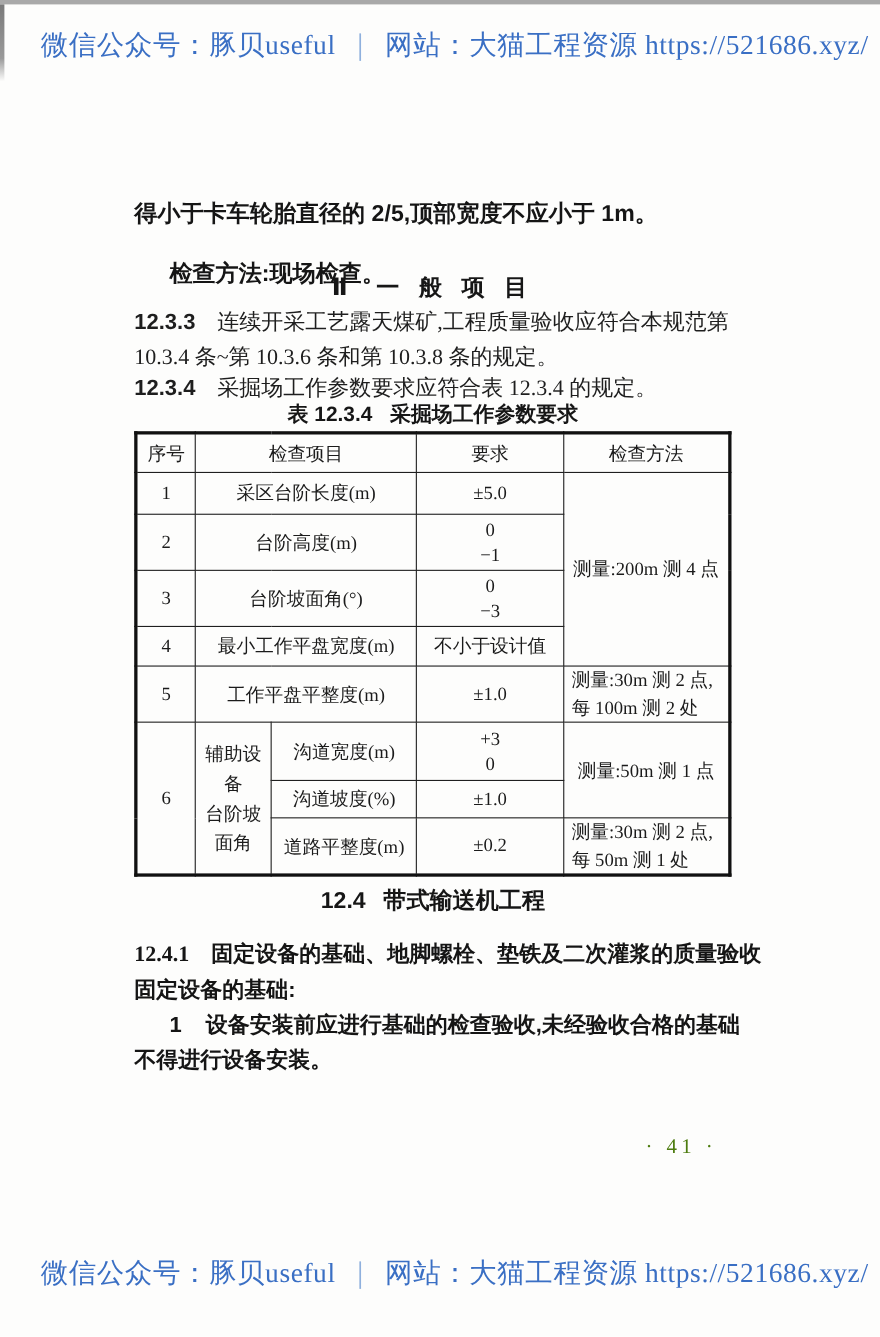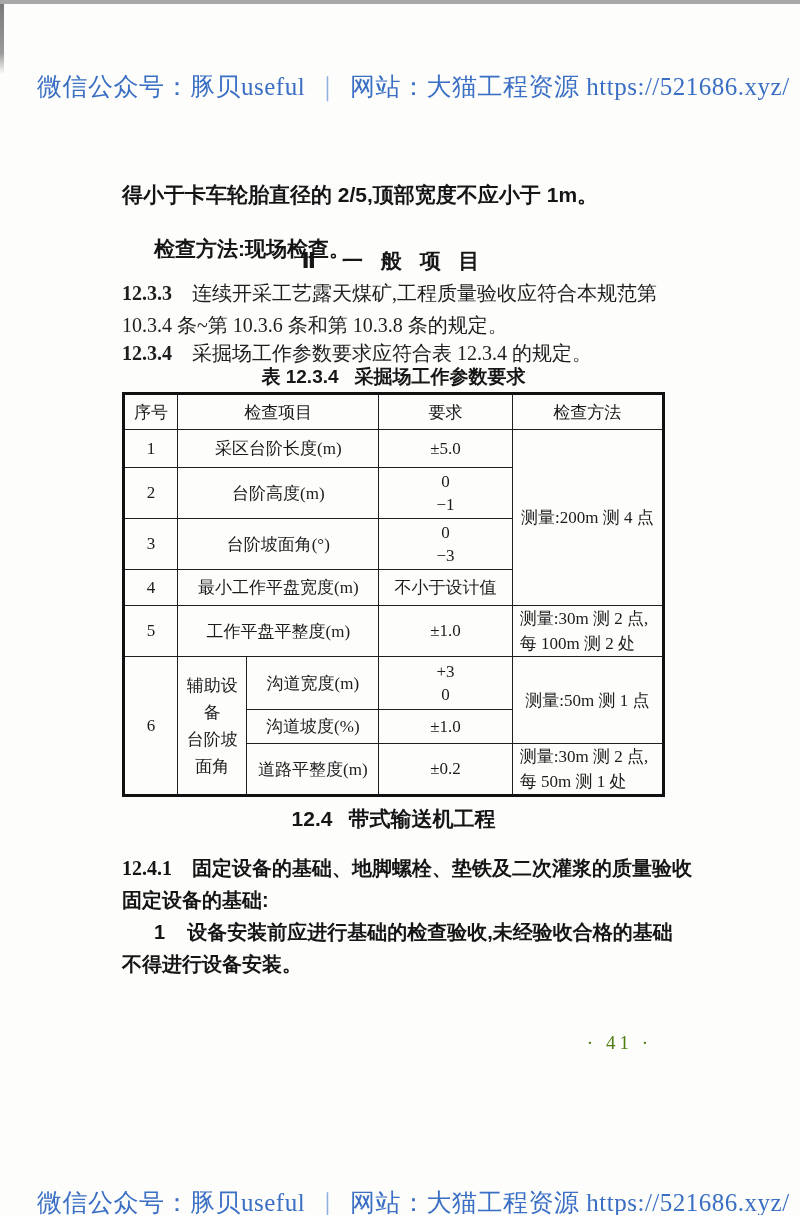--- a/index.html
+++ b/index.html
@@ -14,32 +14,31 @@
   
   .scan-top-strip{position:absolute;left:0;top:0;width:800px;height:4px;background:#a9a9a9;}
   .scan-left-strip{position:absolute;left:0;top:4px;width:4px;height:70px;
     background:linear-gradient(#7a7a7a,#9a9a9a 70%,rgba(170,170,170,0));}
   
   .banner{
     position:absolute;left:37px;width:760px;
     font-family:"Liberation Serif","DejaVu Serif",serif;
     font-size:25px;letter-spacing:0.5px;white-space:nowrap;
     color:#3a6fc4;
-    margin-top:46px;
   }
   .banner .sep{color:#8fb0dd;padding:0 10px;}
   .banner-top{top:24px;}
   .banner-bottom{top:1140px;}
   
   .line{position:absolute;left:122px;width:543px;white-space:nowrap;font-size:20px;line-height:26px;}
   .hei{font-family:"Liberation Sans","DejaVu Sans",sans-serif;font-weight:700;color:#161616;}
   .bold-line{font-weight:700;font-family:"Liberation Sans","DejaVu Sans",sans-serif;color:#151515;font-size:21px;}
   .indent{padding-left:32px;}
   .center{text-align:center;}
-  .num{font-weight:700;font-family:Liberation Serif, serif;margin-right:20px;}
+  .num{font-weight:700;font-family:Liberation Sans, sans-serif;margin-right:20px;}
   .num-sm{font-weight:700;margin-right:22px;}
   .roman{font-weight:700;margin-right:26px;font-size:22px;}
   .spaced{letter-spacing:6px;font-size:21px;}
   .gapr{margin-right:16px;}
   
   .tbl-title{position:absolute;left:122px;width:543px;top:364px;text-align:center;font-size:19px;}
   table.spec{
     position:absolute;left:122px;top:392px;
     border-collapse:collapse;table-layout:fixed;
     width:543px;

